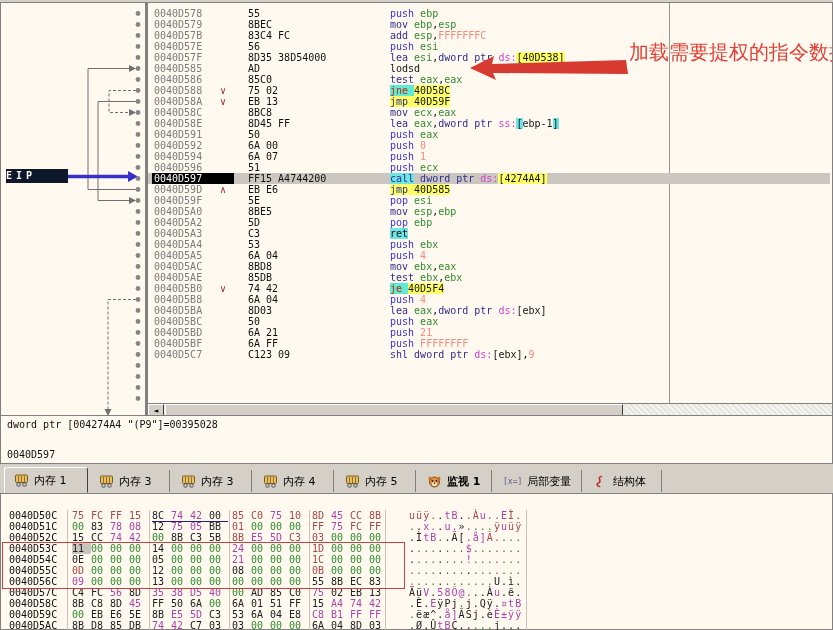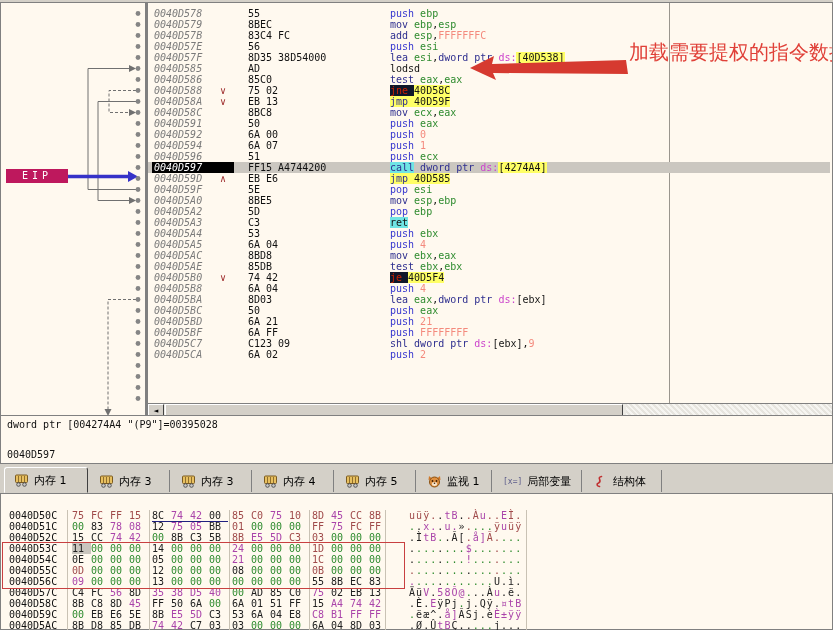--- a/index.html
+++ b/index.html
@@ -4,34 +4,34 @@
 <style>
   html,body{margin:0;padding:0;background:#D4D0C8;}
   .mono{font-family:"DejaVu Sans Mono","Liberation Mono",monospace;}
   #screen{position:relative;width:833px;height:630px;background:#D4D0C8;overflow:hidden;
           font-family:"DejaVu Sans Mono","Liberation Mono",monospace;font-size:10px;}
   
   #disasm-wrap{position:absolute;left:0;top:0;width:833px;height:415px;border-top:2px solid #D4D0C8;}
   #jump-pane{position:absolute;left:0;top:0;width:147px;height:415px;background:#FFF9EF;
              border:1px solid #808080;border-right:2px solid #808080;box-sizing:border-box;}
   #jump-svg{position:absolute;left:0;top:0;}
-  #eip-badge{position:absolute;left:5px;top:166px;width:62px;height:14px;background:#be185d;
-             color:#fff;text-align:center;line-height:14px;letter-spacing:4px;font-weight:normal;}
+  #eip-badge{position:absolute;left:5px;top:166px;width:62px;height:14px;background:#0f172a;
+             color:#fff;text-align:left;line-height:14px;letter-spacing:4px;font-weight:bold;}
   #disasm-pane{position:absolute;left:147px;top:0;width:686px;height:415px;background:#FFF9EF;
                border:1px solid #808080;box-sizing:border-box;overflow:hidden;}
   .drow{position:relative;height:11px;line-height:11px;white-space:pre;}
   .drow.sel{background:#CBC7C0;width:682px;}
-  .daddr{position:absolute;left:6px;top:0;width:78px;color:#7B7B7B;font-style:italic;}
+  .daddr{position:absolute;left:6px;top:0;width:78px;color:#7B7B7B;}
   .drow.sel .daddr{background:#000;color:#fff;width:80px;padding-left:2px;left:4px;}
   .dmark{position:absolute;left:66px;top:0;width:18px;color:#A03030;text-align:center;}
   .dhex{position:absolute;left:100px;top:0;color:#101010;}
   .dops{position:absolute;left:242px;top:0;}
   .op-pu{color:#3838CF}.op-mn{color:#2F2F8F}.op-rg{color:#2E8B2E}.op-nm{color:#F48A7D}
   .op-sg{color:#CC44CC}.op-bk{color:#141414}
-  .op-yb{background:#FFFF66;color:#141414}.op-yr{background:#0f172a;color:#CC2200}
+  .op-yb{background:#FFFF66;color:#141414}.op-yr{background:#5eead4;color:#CC2200}
   .op-yn{background:#FFFF66;color:#2F2F8F}.op-cb{background:#6FE4E4;color:#2F2F8F}
   .op-ck{background:#6FE4E4;color:#141414}
   #comment-divider{position:absolute;left:521px;top:0;width:1px;height:400px;background:#9A968E;}
   #annotation{position:absolute;left:481px;top:36px;color:#E04038;font-size:20px;
               font-family:"DejaVu Sans","Liberation Sans",sans-serif;white-space:nowrap;z-index:5;}
   #annotation-arrow{position:absolute;left:318px;top:48px;z-index:5;}
   
   #hscroll{position:absolute;left:0;top:400px;width:478px;height:14px;background:#ECEAE4;
            border-top:1px solid #808080;}
   #scroll-left-btn{position:absolute;left:0;top:0;width:16px;height:13px;background:#D4D0C8;
@@ -147,20 +147,21 @@
           <div class="drow mono"><span class="daddr">0040D578</span><span class="dhex">55</span><span class="dops"><span class="op-pu">push </span><span class="op-rg">ebp</span></span></div>
           <div class="drow mono"><span class="daddr">0040D579</span><span class="dhex">8BEC</span><span class="dops"><span class="op-mn">mov </span><span class="op-rg">ebp</span><span class="op-bk">,</span><span class="op-rg">esp</span></span></div>
           <div class="drow mono"><span class="daddr">0040D57B</span><span class="dhex">83C4 FC</span><span class="dops"><span class="op-mn">add </span><span class="op-rg">esp</span><span class="op-bk">,</span><span class="op-nm">FFFFFFFC</span></span></div>
           <div class="drow mono"><span class="daddr">0040D57E</span><span class="dhex">56</span><span class="dops"><span class="op-pu">push </span><span class="op-rg">esi</span></span></div>
           <div class="drow mono"><span class="daddr">0040D57F</span><span class="dhex">8D35 38D54000</span><span class="dops"><span class="op-mn">lea </span><span class="op-rg">esi</span><span class="op-bk">,</span><span class="op-mn">dword ptr </span><span class="op-sg">ds:</span><span class="op-yb">[40D538]</span></span></div>
           <div class="drow mono"><span class="daddr">0040D585</span><span class="dhex">AD</span><span class="dops"><span class="op-bk">lodsd</span></span></div>
           <div class="drow mono"><span class="daddr">0040D586</span><span class="dhex">85C0</span><span class="dops"><span class="op-mn">test </span><span class="op-rg">eax</span><span class="op-bk">,</span><span class="op-rg">eax</span></span></div>
           <div class="drow mono"><span class="daddr">0040D588</span><span class="dmark">∨</span><span class="dhex">75 02</span><span class="dops"><span class="op-yr">jne </span><span class="op-yb">40D58C</span></span></div>
           <div class="drow mono"><span class="daddr">0040D58A</span><span class="dmark">∨</span><span class="dhex">EB 13</span><span class="dops"><span class="op-yn">jmp </span><span class="op-yb">40D59F</span></span></div>
           <div class="drow mono"><span class="daddr">0040D58C</span><span class="dhex">8BC8</span><span class="dops"><span class="op-mn">mov </span><span class="op-rg">ecx</span><span class="op-bk">,</span><span class="op-rg">eax</span></span></div>
+          <div class="drow mono"><span class="daddr">0040D58E</span><span class="dhex">8D45 FF</span><span class="dops"><span class="op-mn">lea </span><span class="op-rg">eax</span><span class="op-bk">,</span><span class="op-mn">dword ptr </span><span class="op-sg">ss:</span><span class="op-ck">[</span><span class="op-bk">ebp-1</span><span class="op-ck">]</span></span></div>
           <div class="drow mono"><span class="daddr">0040D591</span><span class="dhex">50</span><span class="dops"><span class="op-pu">push </span><span class="op-rg">eax</span></span></div>
           <div class="drow mono"><span class="daddr">0040D592</span><span class="dhex">6A 00</span><span class="dops"><span class="op-pu">push </span><span class="op-nm">0</span></span></div>
           <div class="drow mono"><span class="daddr">0040D594</span><span class="dhex">6A 07</span><span class="dops"><span class="op-pu">push </span><span class="op-nm">1</span></span></div>
           <div class="drow mono"><span class="daddr">0040D596</span><span class="dhex">51</span><span class="dops"><span class="op-pu">push </span><span class="op-rg">ecx</span></span></div>
           <div class="drow mono sel"><span class="daddr">0040D597</span><span class="dhex">FF15 A4744200</span><span class="dops"><span class="op-cb">call</span><span class="op-mn"> dword ptr </span><span class="op-sg">ds:</span><span class="op-yb">[4274A4]</span></span></div>
           <div class="drow mono"><span class="daddr">0040D59D</span><span class="dmark">∧</span><span class="dhex">EB E6</span><span class="dops"><span class="op-yn">jmp </span><span class="op-yb">40D585</span></span></div>
           <div class="drow mono"><span class="daddr">0040D59F</span><span class="dhex">5E</span><span class="dops"><span class="op-pu">pop </span><span class="op-rg">esi</span></span></div>
           <div class="drow mono"><span class="daddr">0040D5A0</span><span class="dhex">8BE5</span><span class="dops"><span class="op-mn">mov </span><span class="op-rg">esp</span><span class="op-bk">,</span><span class="op-rg">ebp</span></span></div>
           <div class="drow mono"><span class="daddr">0040D5A2</span><span class="dhex">5D</span><span class="dops"><span class="op-pu">pop </span><span class="op-rg">ebp</span></span></div>
           <div class="drow mono"><span class="daddr">0040D5A3</span><span class="dhex">C3</span><span class="dops"><span class="op-ck">ret</span></span></div>
@@ -168,21 +169,20 @@
           <div class="drow mono"><span class="daddr">0040D5A5</span><span class="dhex">6A 04</span><span class="dops"><span class="op-pu">push </span><span class="op-nm">4</span></span></div>
           <div class="drow mono"><span class="daddr">0040D5AC</span><span class="dhex">8BD8</span><span class="dops"><span class="op-mn">mov </span><span class="op-rg">ebx</span><span class="op-bk">,</span><span class="op-rg">eax</span></span></div>
           <div class="drow mono"><span class="daddr">0040D5AE</span><span class="dhex">85DB</span><span class="dops"><span class="op-mn">test </span><span class="op-rg">ebx</span><span class="op-bk">,</span><span class="op-rg">ebx</span></span></div>
           <div class="drow mono"><span class="daddr">0040D5B0</span><span class="dmark">∨</span><span class="dhex">74 42</span><span class="dops"><span class="op-yr">je </span><span class="op-yb">40D5F4</span></span></div>
           <div class="drow mono"><span class="daddr">0040D5B8</span><span class="dhex">6A 04</span><span class="dops"><span class="op-pu">push </span><span class="op-nm">4</span></span></div>
           <div class="drow mono"><span class="daddr">0040D5BA</span><span class="dhex">8D03</span><span class="dops"><span class="op-mn">lea </span><span class="op-rg">eax</span><span class="op-bk">,</span><span class="op-mn">dword ptr </span><span class="op-sg">ds:</span><span class="op-bk">[ebx]</span></span></div>
           <div class="drow mono"><span class="daddr">0040D5BC</span><span class="dhex">50</span><span class="dops"><span class="op-pu">push </span><span class="op-rg">eax</span></span></div>
           <div class="drow mono"><span class="daddr">0040D5BD</span><span class="dhex">6A 21</span><span class="dops"><span class="op-pu">push </span><span class="op-nm">21</span></span></div>
           <div class="drow mono"><span class="daddr">0040D5BF</span><span class="dhex">6A FF</span><span class="dops"><span class="op-pu">push </span><span class="op-nm">FFFFFFFF</span></span></div>
           <div class="drow mono"><span class="daddr">0040D5C7</span><span class="dhex">C123 09</span><span class="dops"><span class="op-mn">shl </span><span class="op-mn">dword ptr </span><span class="op-sg">ds:</span><span class="op-bk">[ebx]</span><span class="op-bk">,</span><span class="op-nm">9</span></span></div>
-          <div class="drow mono"><span class="daddr">0040D5CA</span><span class="dhex">6A 02</span><span class="dops"><span class="op-pu">push </span><span class="op-nm">2</span></span></div>
         </div>
 
       <svg id="annotation-arrow" width="165" height="34">
         <polygon points="4,17 28,5 26,13 160,9 162,23 27,22 30,29" fill="#D63A30"></polygon>
       </svg>
       <div id="annotation">加载需要提权的指令数据</div>
 
       <div id="hscroll">
         <div id="scroll-left-btn">◄</div>
         <div id="scroll-thumb"></div>
@@ -245,21 +245,21 @@
         <span class="ticon"><svg width="15" height="13" viewBox="0 0 15 13">
             <rect x="1.5" y="1" width="12" height="7.5" rx="1" fill="#E8C060" stroke="#7A5A20"></rect>
             <line x1="4.5" y1="2" x2="4.5" y2="8" stroke="#7A5A20" stroke-width="0.8"></line>
             <line x1="7.5" y1="2" x2="7.5" y2="8" stroke="#7A5A20" stroke-width="0.8"></line>
             <line x1="10.5" y1="2" x2="10.5" y2="8" stroke="#7A5A20" stroke-width="0.8"></line>
             <circle cx="4.5" cy="10.5" r="1.8" fill="#C8C8C8" stroke="#555"></circle>
             <circle cx="10.5" cy="10.5" r="1.8" fill="#C8C8C8" stroke="#555"></circle>
           </svg></span>
         <span>内存 5</span>
       </div>
-      <div class="tab" style="left: 418px; width: 74px;">
+      <div class="tab" style="left: 418px; width: 74px; font-weight: bold;">
         <span class="ticon"><svg width="15" height="13" viewBox="0 0 15 13">
             <polygon points="2,1 5.5,4 1.5,5" fill="#D07828"></polygon>
             <polygon points="13,1 9.5,4 13.5,5" fill="#D07828"></polygon>
             <circle cx="7.5" cy="7" r="5" fill="#E09040" stroke="#8A5010"></circle>
             <ellipse cx="7.5" cy="9" rx="2.6" ry="2" fill="#F8E8D0"></ellipse>
             <circle cx="5.5" cy="6" r="0.9" fill="#402000"></circle>
             <circle cx="9.5" cy="6" r="0.9" fill="#402000"></circle>
             <circle cx="7.5" cy="8.2" r="0.8" fill="#402000"></circle>
           </svg></span>
         <span>监视 1</span>

